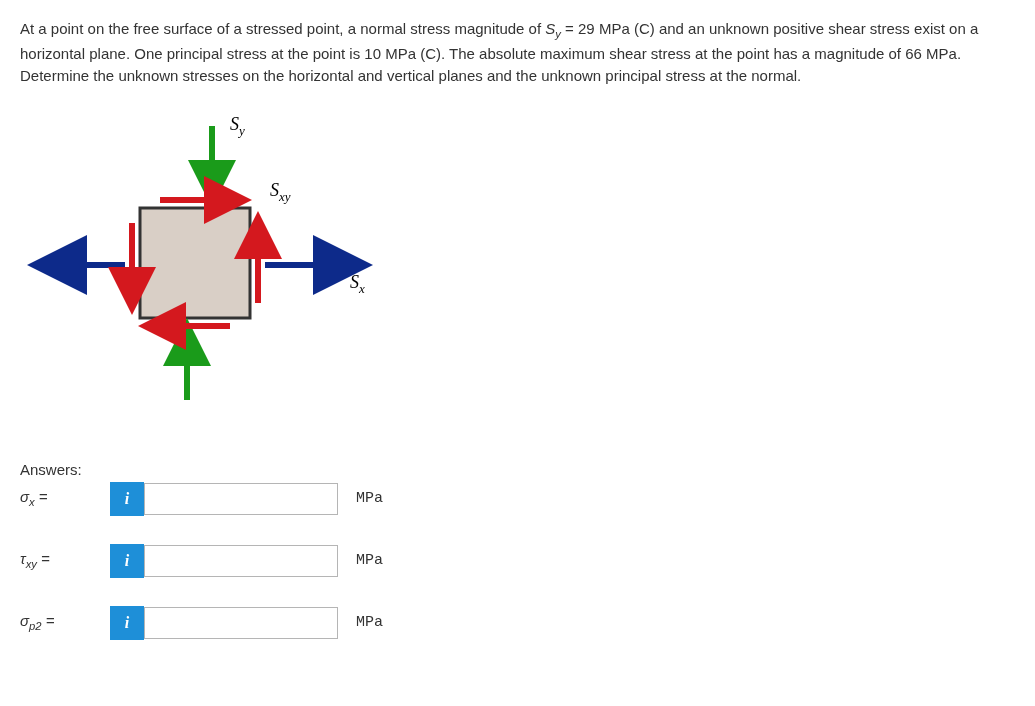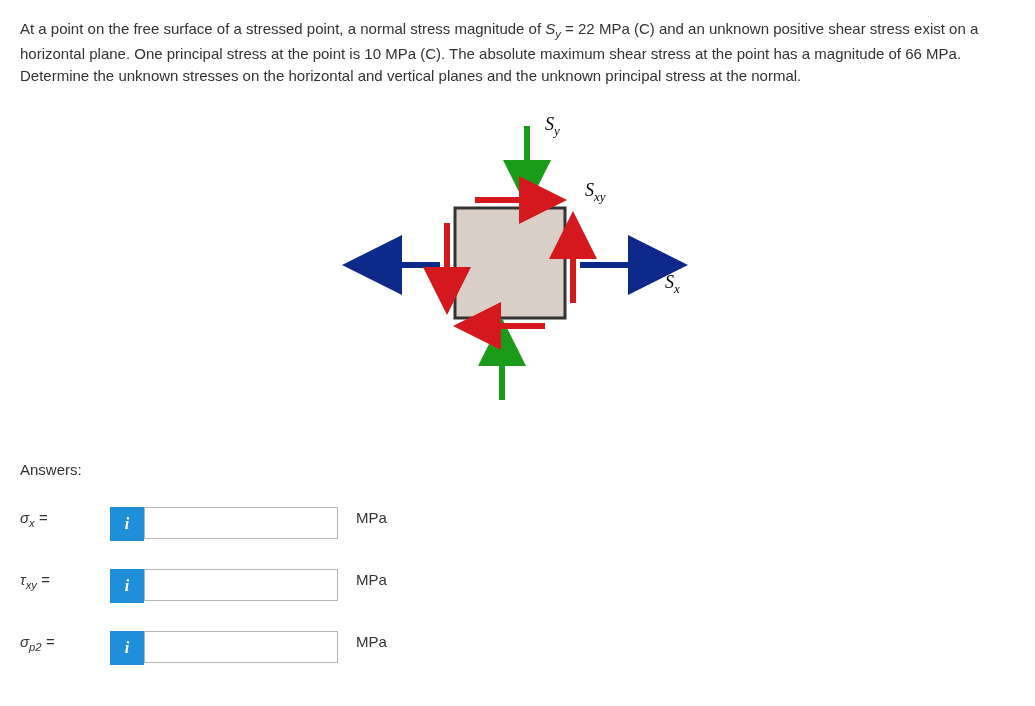--- a/index.html
+++ b/index.html
@@ -10,29 +10,27 @@
   padding: 18px 20px;
   line-height: 1.5;
 }
 .problem-text {
   margin-bottom: 20px;
 }
 .problem-text i { font-style: italic; }
 .problem-text sub { font-size: 0.75em; }
 .diagram-wrap {
   margin: 10px 0 30px 5px;
-  text-align: center;
 }
 .answers-label {
   margin-top: 35px;
-  margin-bottom: 25px;
 }
 .answer-row {
   display: flex;
-  align-items: flex-start;
+  align-items: center;
   margin-bottom: 28px;
 }
 .answer-label {
   width: 60px;
   font-style: italic;
 }
 .answer-label sub { font-size: 0.75em; font-style: italic; }
 .info-btn {
   width: 34px;
   height: 34px;
@@ -49,27 +47,28 @@
 }
 .answer-input {
   width: 180px;
   height: 30px;
   border: 1px solid #b5b5b5;
   padding: 0 6px;
   font-size: 14px;
 }
 .unit {
   margin-left: 18px;
+  font-family: Liberation Mono, monospace;
 }
 </style>
 </head>
 <body>
 
 <div class="problem-text">
-  <span>At a point on the free surface of a stressed point, a normal stress magnitude of </span><i><span>S</span><sub>y</sub></i><span> = 22 MPa (C) and an unknown positive shear stress</span>
+  <span>At a point on the free surface of a stressed point, a normal stress magnitude of </span><i><span>S</span><sub>y</sub></i><span> = 29 MPa (C) and an unknown positive shear stress</span>
   <span>exist on a horizontal plane. One principal stress at the point is 10 MPa (C). The absolute maximum shear stress at the point has a</span>
   <span>magnitude of 66 MPa. Determine the unknown stresses on the horizontal and vertical planes and the unknown principal stress at the</span>
   <span>normal.</span>
 </div>
 
 <div class="diagram-wrap">
 <svg width="360" height="310" viewBox="0 0 360 310">
   <defs>
     <marker id="arrowGreen" markerWidth="8" markerHeight="8" refX="6" refY="4" orient="auto">
       <path d="M0,0 L8,4 L0,8 Z" fill="#1a9b1a"></path>

